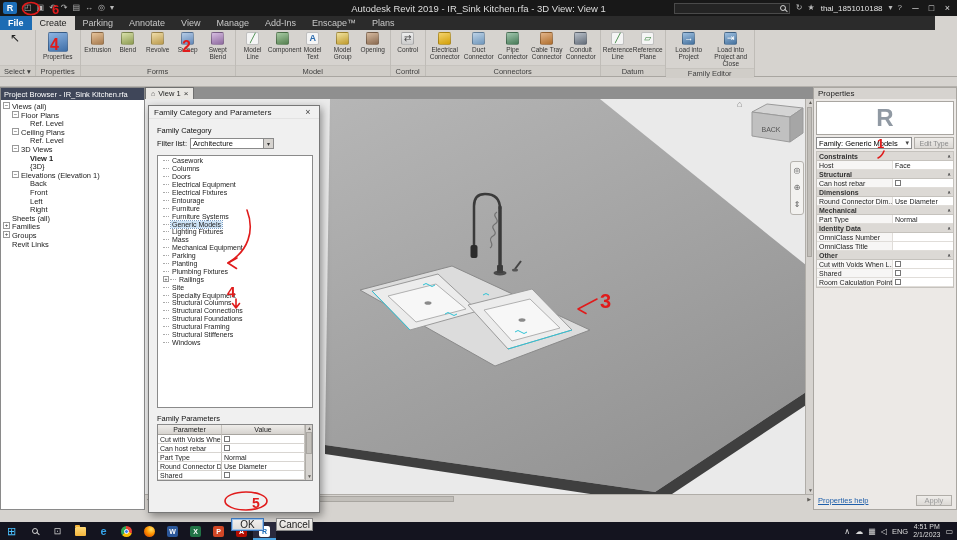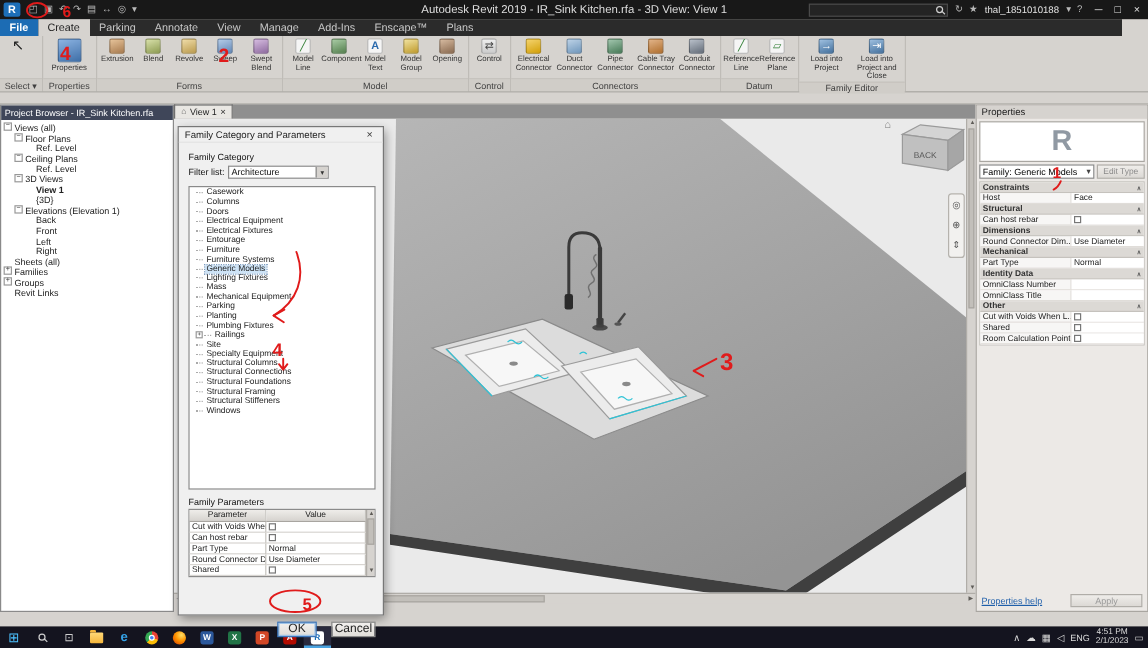--- a/index.html
+++ b/index.html
@@ -106,21 +106,21 @@
   #edit-type-btn{width:40px;background:linear-gradient(#efedea,#dcd9d5);border:1px solid #b0ada8;display:flex;align-items:center;justify-content:center;color:#8a8a8a;font-size:7px;}
   #pgrid{margin:0 2px;border:1px solid #c5c2bd;background:#fff;}
   .pgroup{height:9px;background:#dcd9d5;display:flex;align-items:center;font-weight:bold;color:#333;padding:0 2px;border-bottom:1px solid #c5c2bd;font-size:7px;}
   .pgroup-caret{margin-left:auto;font-size:5px;color:#555;}
   .prow{height:9px;display:flex;border-bottom:1px solid #e0ddd9;background:#f7f6f5;font-size:7px;}
   .plabel{width:76px;padding:0 2px;color:#222;overflow:hidden;white-space:nowrap;border-right:1px solid #e0ddd9;display:flex;align-items:center;}
   .pvalue{flex:1;background:#fff;display:flex;align-items:center;padding:0 2px;color:#222;overflow:hidden;white-space:nowrap;}
   .cbox{width:6px;height:6px;border:1px solid #777;background:#fff;display:inline-block;flex:none;}
   .props-foot{position:absolute;left:4px;right:4px;bottom:3px;height:12px;display:flex;align-items:center;justify-content:space-between;}
   #props-help{color:#1f5faa;text-decoration:underline;font-size:7.5px;}
-  #apply-btn{width:60px;height:11px;background:linear-gradient(#efedea,#dcd9d5);border:1px solid #b0ada8;color:#9a9a9a;font-size:7.5px;display:flex;align-items:center;justify-content:center;}
+  #apply-btn{width:36px;height:11px;background:linear-gradient(#efedea,#dcd9d5);border:1px solid #b0ada8;color:#9a9a9a;font-size:7.5px;display:flex;align-items:center;justify-content:center;}
 
   
   #statusbar{position:absolute;left:0;top:510px;width:957px;height:12px;background:#d6d3cf;border-top:1px solid #b5b2ad;display:flex;align-items:center;font-size:8px;color:#333;padding:0 4px;}
   #status-right{margin-left:auto;display:flex;align-items:center;gap:9px;margin-right:150px;}
   .st-ic{font-size:7px;color:#666;}
   #taskbar{position:absolute;left:0;top:522px;width:957px;height:18px;background:#14141f;display:flex;align-items:center;z-index:6;}
   .tb-ic{width:23px;height:18px;display:flex;align-items:center;justify-content:center;color:#fff;position:relative;flex:none;}
   .tb-ic.active{background:#2a2a3d;box-shadow:inset 0 -2px 0 #4aa3e0;}
   .g-start{color:#4cc2ff;font-size:11px;}
   .g-taskview{color:#cfcfcf;font-size:9px;}

